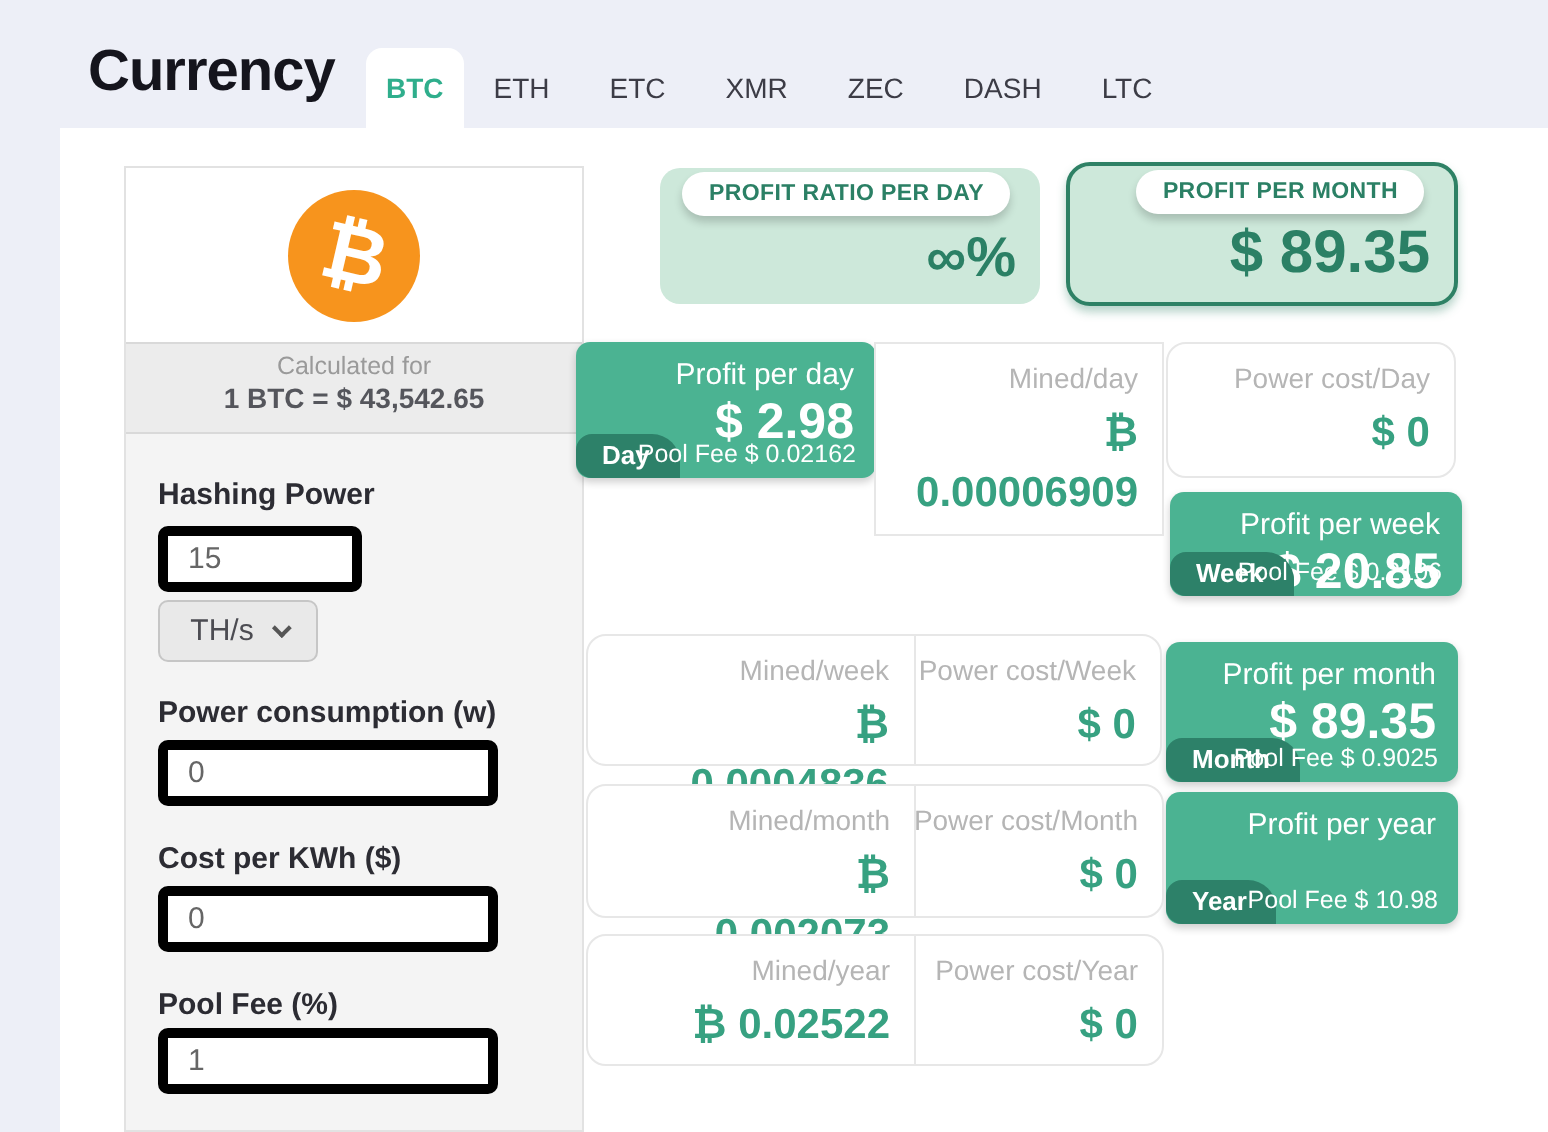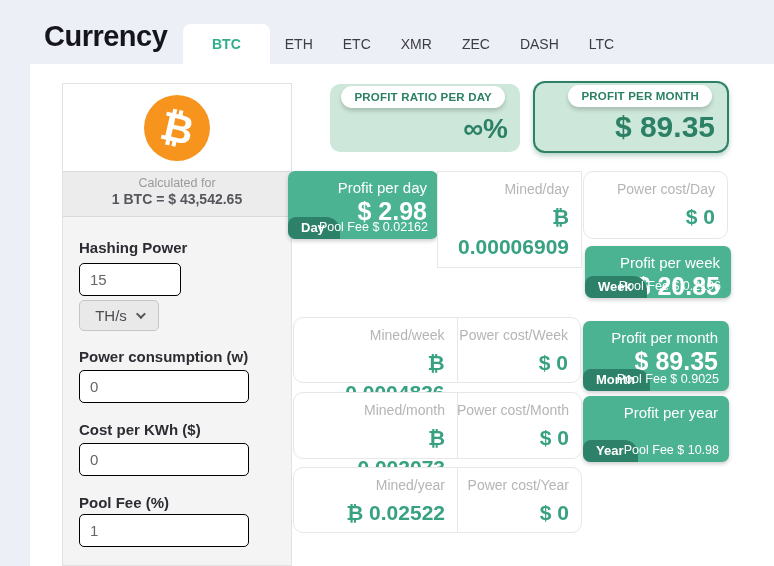--- a/index.html
+++ b/index.html
@@ -16,21 +16,21 @@
     position:absolute; left:44px; top:20px;
     font-size:29px; font-weight:bold; color:#15151d; letter-spacing:-0.5px;
   }
   .tabbar { position:absolute; left:183px; top:24px; height:40px; display:flex; align-items:stretch; }
   .tab {
     padding:0 15px; display:flex; align-items:center;
     font-size:14px; color:#3c3c46; cursor:pointer;
   }
   .tab.active {
     background:#fff; border-radius:8px 8px 0 0;
-    color:#2fae8c; font-weight:bold; padding:0 29px;
+    color:#2fae8c; font-weight:bold; padding:0 10px;
   }
   
   .main-panel { position:absolute; left:30px; top:64px; width:744px; height:502px; background:#fff; }
 
   
   .sidebar {
     position:absolute; left:62px; top:83px; width:230px; height:483px;
     background:#f4f4f4; border:1px solid #e2e2e2;
   }
   .logo-card {
@@ -49,21 +49,21 @@
     position:absolute; left:0; top:87px; width:228px; height:46px;
     background:#ececec; border-top:1px solid #d9d9d9; border-bottom:1px solid #d9d9d9;
     text-align:center; padding-top:4px;
   }
   .calc-label { font-size:12.5px; color:#9a9a9a; }
   .calc-rate  { font-size:14px; font-weight:bold; color:#55565c; margin-top:1px; }
 
   .field-label { position:absolute; left:16px; font-size:15px; font-weight:bold; color:#2c2c33; }
   .text-input {
     position:absolute; left:16px; height:33px; width:170px;
-    border:1px solid #000000; border-radius:5px; background:#fff;
+    border:5px solid #000000; border-radius:5px; background:#fff;
     font-size:15px; color:#666; padding:0 10px;
     font-family:"Liberation Sans","DejaVu Sans",sans-serif;
   }
   .text-input.small { width:102px; }
   .unit-select {
     position:absolute; left:16px; width:80px; height:31px;
     background:#e9e9e9; border:1px solid #c6c6c6; border-radius:5px;
     display:flex; align-items:center; justify-content:center; gap:9px;
     font-size:15px; color:#4c4c52; cursor:pointer;
   }

